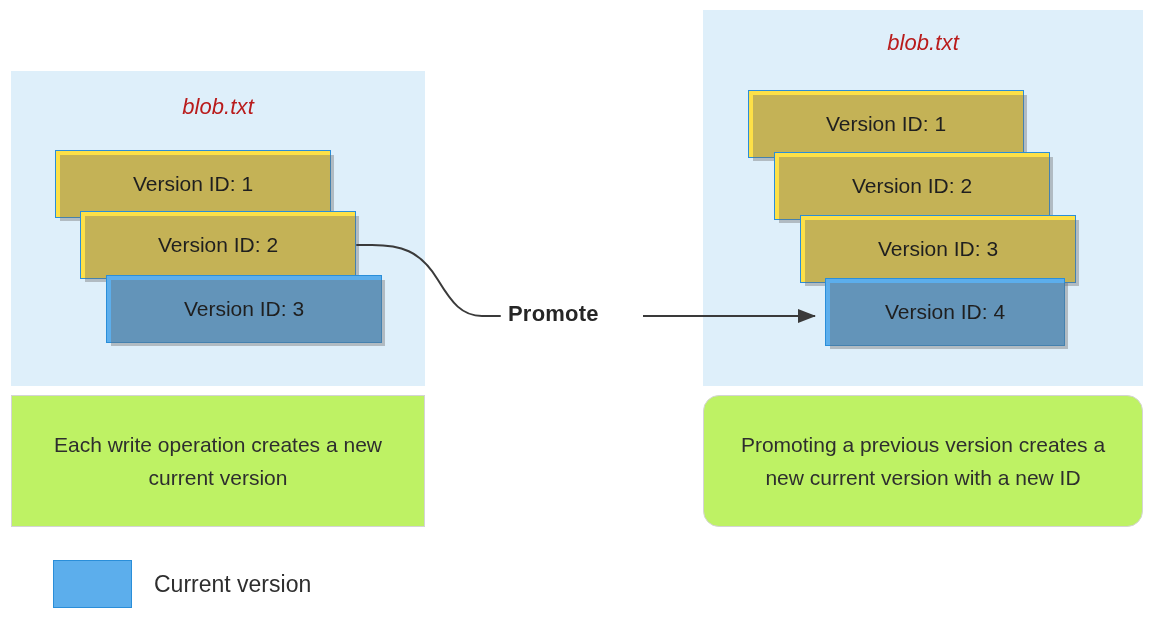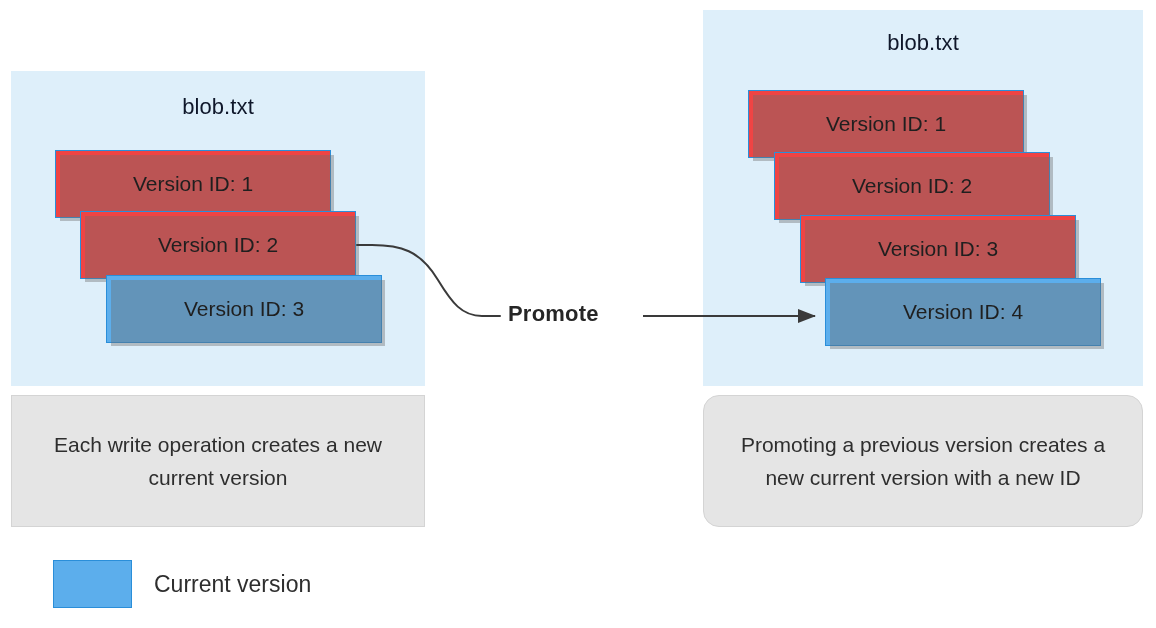--- a/index.html
+++ b/index.html
@@ -39,22 +39,23 @@
   }
   .panel-left  { left: 11px;  top: 71px; width: 414px; height: 315px; }
   .panel-right { left: 703px; top: 10px; width: 440px; height: 376px; }
 
   .blob-title {
     position: absolute;
     left: 0;
     right: 0;
     text-align: center;
     font-size: 22px;
-    color: #0f172a;
+    color: #b91c1c;
     letter-spacing: 0.1px;
+    font-style: italic;
   }
   .panel-left  .blob-title { top: 23px; }
   .panel-right .blob-title { top: 20px; }
 
   
   .vcard {
     position: absolute;
     box-sizing: border-box;
     border: 1.4px solid #2a8ed9;
     display: flex;
@@ -67,33 +68,33 @@
   .vcard::after {
     content: "";
     position: absolute;
     left: 4px;
     right: -4px;
     top: 4px;
     bottom: -4px;
     background: rgba(110,110,110,0.40);
     z-index: -1;
   }
-  .vcard.prev    { background: #ef4444; }
+  .vcard.prev    { background: #fde047; }
   .vcard.current { background: #5caeec; }
 
   
   .l1 { left: 55px;  top: 150px; width: 276px; height: 68px; z-index: 3; }
   .l2 { left: 80px;  top: 211px; width: 276px; height: 68px; z-index: 4; }
   .l3 { left: 106px; top: 275px; width: 276px; height: 68px; z-index: 5; }
 
   
   .r1 { left: 748px; top: 90px;  width: 276px; height: 68px; z-index: 3; }
   .r2 { left: 774px; top: 152px; width: 276px; height: 68px; z-index: 4; }
   .r3 { left: 800px; top: 215px; width: 276px; height: 68px; z-index: 5; }
-  .r4 { left: 825px; top: 278px; width: 276px; height: 68px; z-index: 6; }
+  .r4 { left: 825px; top: 278px; width: 240px; height: 68px; z-index: 6; }
 
   
   .connector {
     position: absolute;
     left: 0;
     top: 0;
     width: 1156px;
     height: 628px;
     overflow: visible;
     z-index: 8;
@@ -108,21 +109,21 @@
     font-weight: bold;
     color: #262626;
     letter-spacing: 0.2px;
     z-index: 9;
   }
 
   
   .caption {
     position: absolute;
     box-sizing: border-box;
-    background: #e5e5e5;
+    background: #bef264;
     border: 1px solid #d4d4d4;
     display: flex;
     align-items: center;
     justify-content: center;
     text-align: center;
     font-size: 21px;
     line-height: 33px;
     color: #2e2e2e;
     padding: 0 18px;
   }

